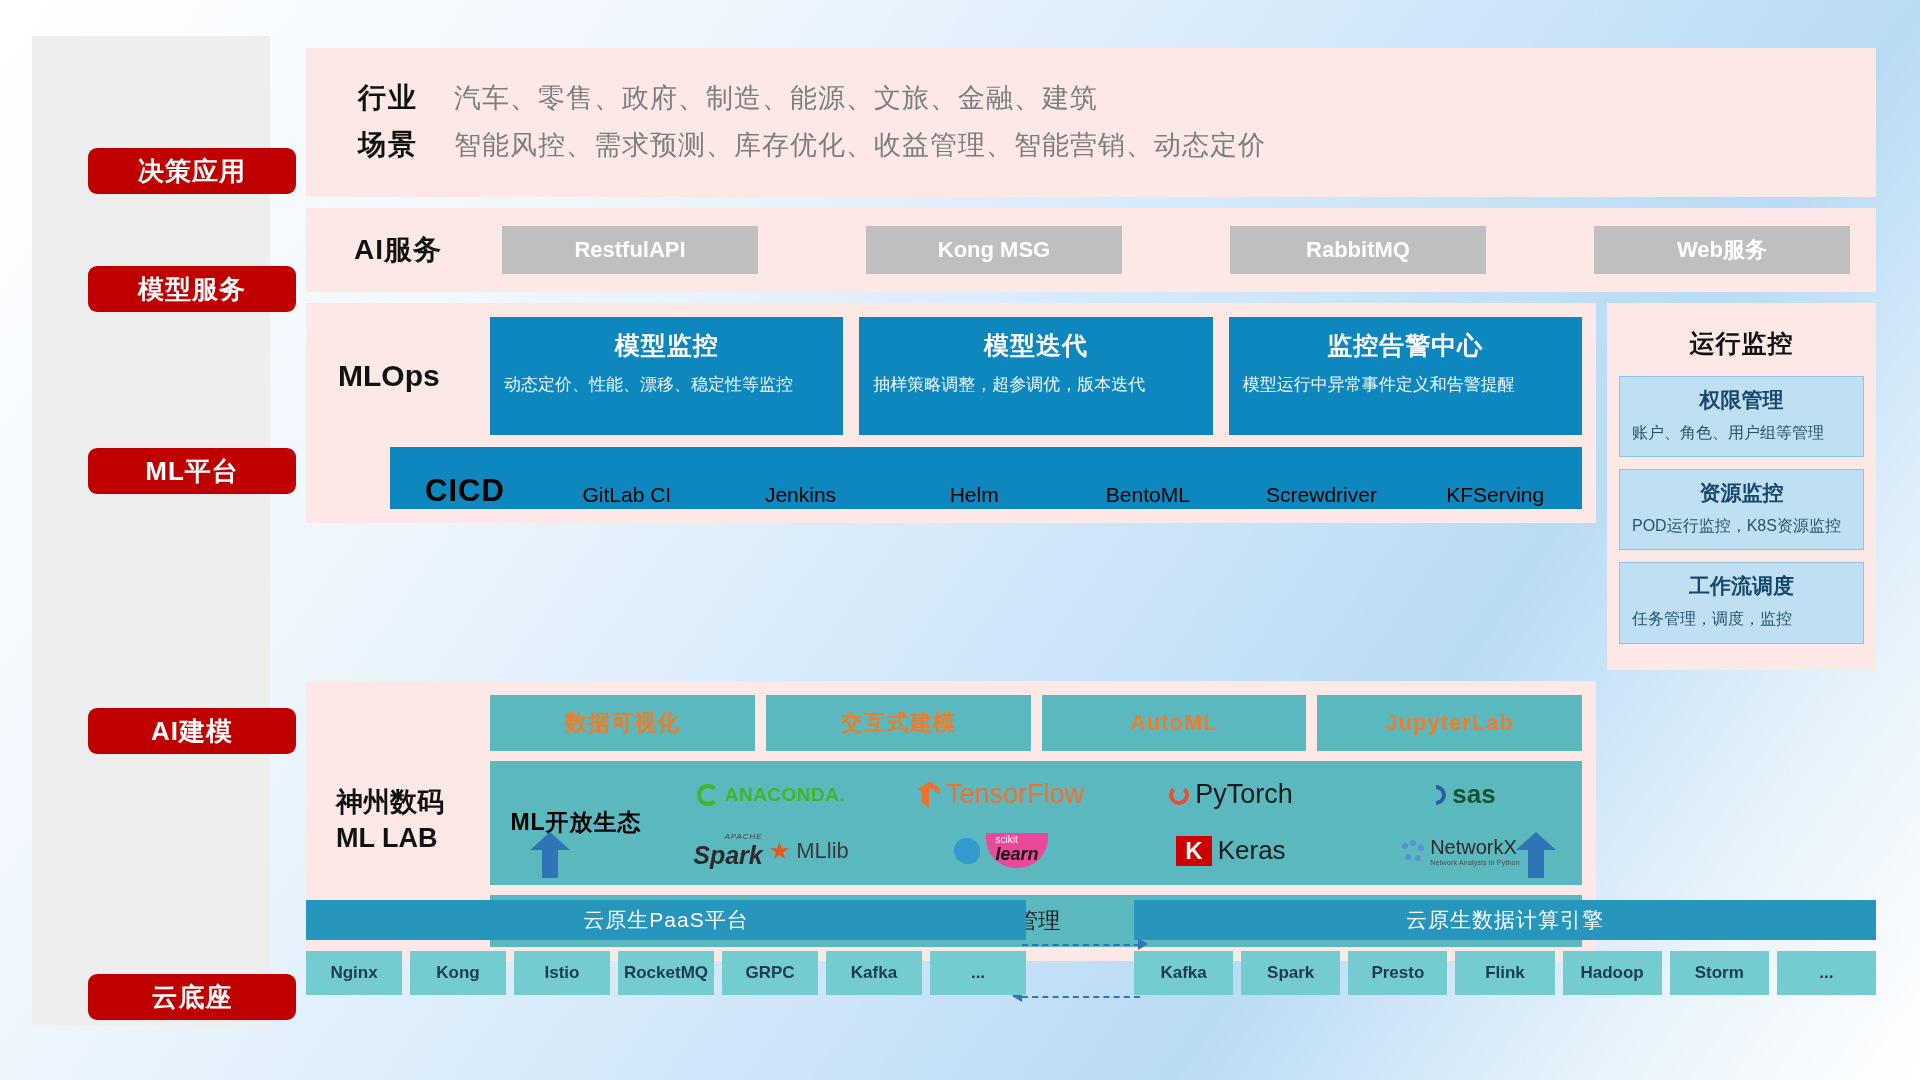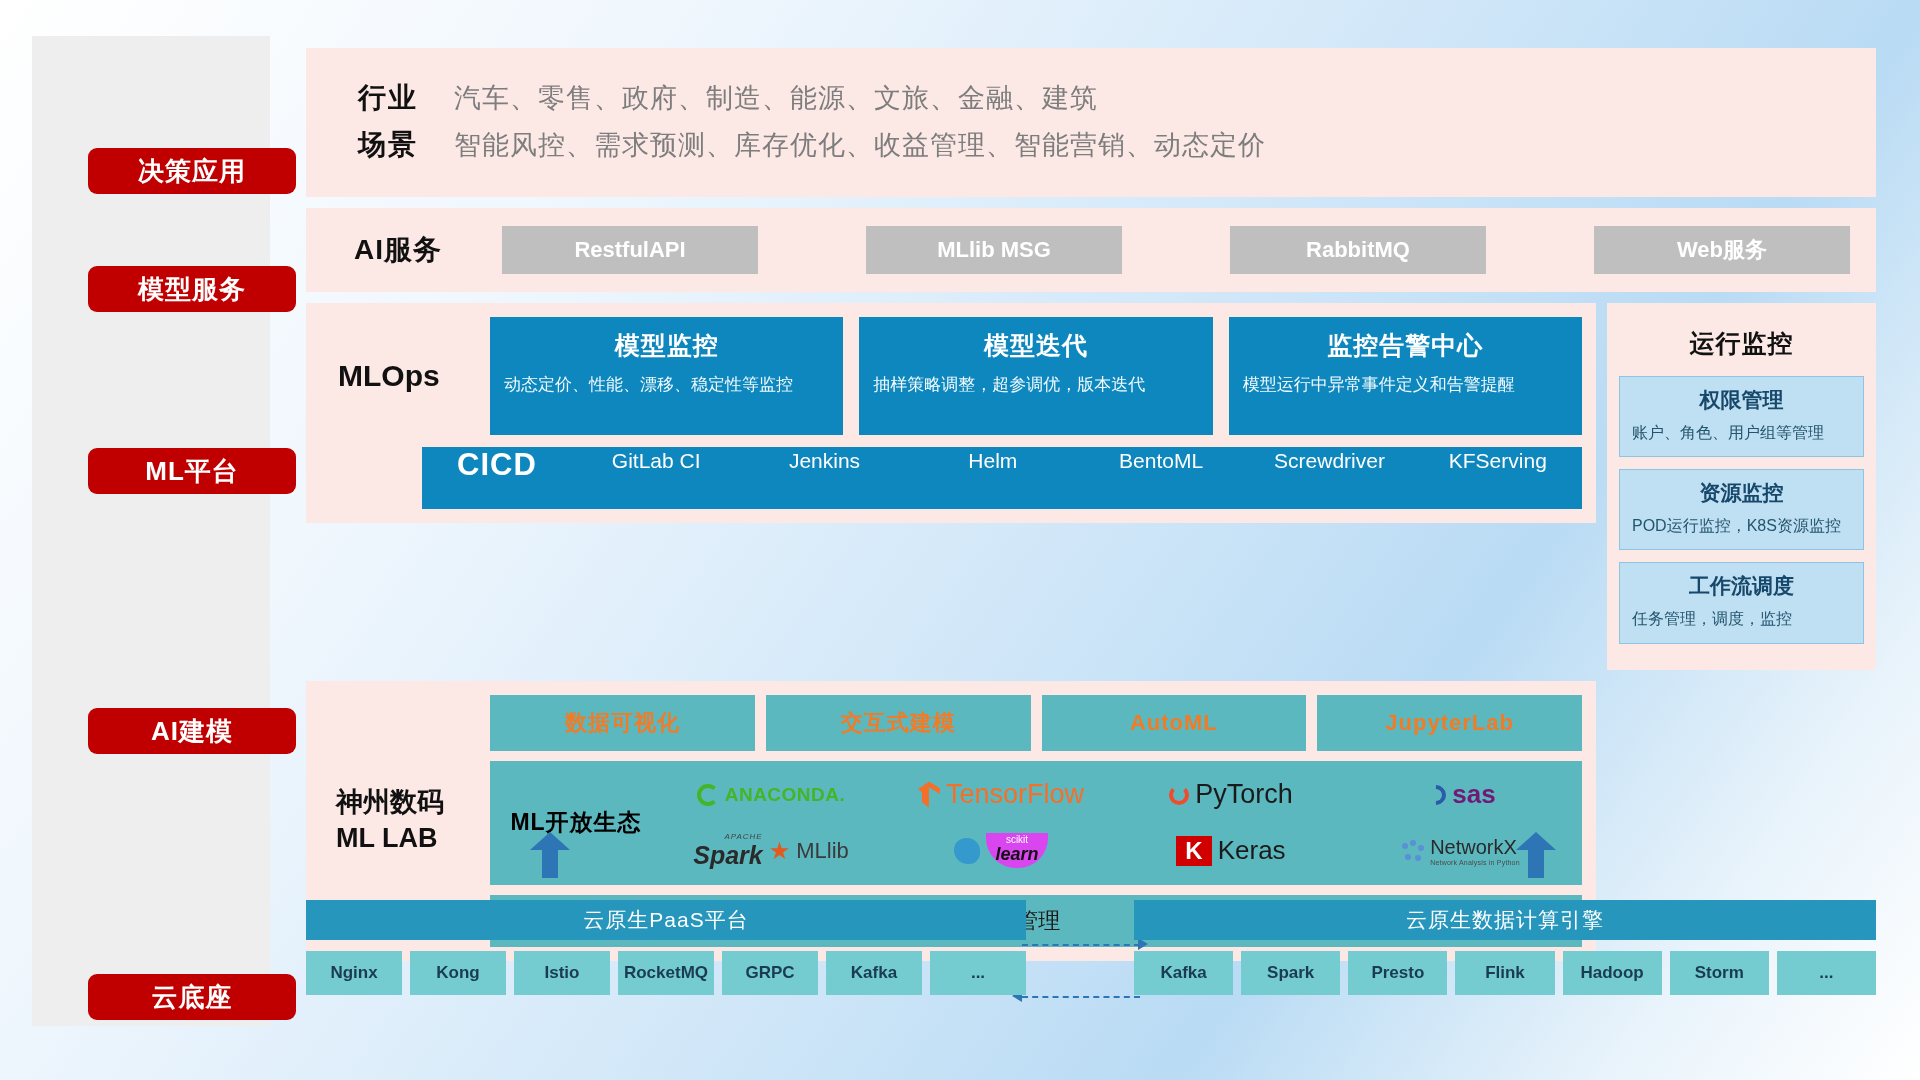--- a/index.html
+++ b/index.html
@@ -79,23 +79,23 @@
     flex: 1; background: #0d87bd; color: #ffffff;
     padding: 12px 14px 16px 14px; min-height: 118px;
   }
   .mlops-card h4 {
     font-size: 25px; font-weight: bold; text-align: center; margin-bottom: 11px;
     letter-spacing: 1px;
   }
   .mlops-card p { font-size: 17px; line-height: 1.45; color: #f2fbff; }
 
   .cicd-row {
-    background: #0d87bd; margin: 0 14px 12px 116px;
+    background: #0d87bd; margin: 0 14px 12px 84px;
     height: 62px; overflow: hidden;
-    display: flex; align-items: flex-start; color: #ffffff;
+    display: flex; align-items: flex-end; color: #000000;
   }
   .cicd-title {
     width: 150px; flex: 0 0 150px; text-align: center;
     font-size: 31px; font-weight: bold; letter-spacing: 1px;
   }
   .cicd-item {
     flex: 1; text-align: center; font-size: 21px;
     line-height: 1.35; padding: 0 4px; word-break: break-all;
   }
 
@@ -201,27 +201,27 @@
     border-right: 10px solid #2e75b6;
   }
 
   
   .lg-anaconda { color: #44b527; font-size: 19px; font-weight: bold; letter-spacing: .5px; }
   .lg-ring { width: 22px; height: 22px; border: 4px solid #44b527; border-radius: 50%; border-right-color: transparent; display:inline-block; }
   .lg-tf { color: #f4702a; font-size: 27px; font-weight: 400; }
   .lg-tf-mark { width: 22px; height: 26px; background: #f4702a; clip-path: polygon(50% 0,100% 26%,100% 48%,50% 22%,50% 100%,18% 80%,18% 40%,0 30%); display:inline-block; }
   .lg-torch { color: #1a1a1a; font-size: 27px; }
   .lg-torch-mark { width: 20px; height: 20px; border: 4px solid #ee4c2c; border-radius: 50%; border-top-color: transparent; display:inline-block; }
-  .lg-sas { color: #701a75; font-size: 26px; font-weight: bold; }
+  .lg-sas { color: #14532d; font-size: 26px; font-weight: bold; }
   .lg-sas-mark { width: 20px; height: 20px; border: 4px solid #2a5caa; border-radius: 50%; border-left-color: transparent; border-bottom-color: transparent; display:inline-block; transform: rotate(45deg); }
   .lg-spark { color: #2a2a2a; font-size: 25px; font-style: italic; font-weight: bold; }
   .lg-spark-star { color: #e25a1c; font-size: 24px; }
   .lg-mllib { color: #3a3a3a; font-size: 22px; }
   .lg-sk-blob { width: 26px; height: 26px; background: #3499cd; border-radius: 48% 52% 44% 56%; display:inline-block; }
-  .lg-sk-box { background: #d946ef; border-radius: 0 0 30px 30px; padding: 2px 9px 5px 9px; display:inline-block; text-align:center; }
+  .lg-sk-box { background: #ec4899; border-radius: 0 0 30px 30px; padding: 2px 9px 5px 9px; display:inline-block; }
   .lg-sk-small { color: #ffffff; font-size: 10px; display:block; line-height:1; }
   .lg-sk-learn { color: #111111; font-size: 18px; font-style: italic; font-weight: bold; display:block; line-height:1; }
   .lg-keras-k { background: #d00000; color: #ffffff; font-size: 24px; font-weight: bold; padding: 1px 9px; display:inline-block; }
   .lg-keras { color: #1a1a1a; font-size: 26px; }
   .lg-nx-mark { width: 22px; height: 22px; display:inline-block; position: relative; }
   .lg-nx-mark i { position:absolute; width:6px; height:6px; background:#5b8fd6; border-radius:50%; }
   .lg-nx { color: #2a2a2a; font-size: 20px; }
   .lg-nx-sub { color: #4a4a4a; font-size: 7px; display:block; letter-spacing:.2px; }
 </style>
 </head>
@@ -247,21 +247,21 @@
       <div class="kv-row">
         <div class="kv-key">场景</div>
         <div class="kv-val">智能风控、需求预测、库存优化、收益管理、智能营销、动态定价</div>
       </div>
     </div>
 
     <div class="band b2">
       <div class="b2-key">AI服务</div>
       <div class="b2-items">
         <div class="svc-box">RestfulAPI</div>
-        <div class="svc-box">MLlib MSG</div>
+        <div class="svc-box">Kong MSG</div>
         <div class="svc-box">RabbitMQ</div>
         <div class="svc-box">Web服务</div>
       </div>
     </div>
 
     <div class="stack-3">
       <div class="stack-3-left">
         <div class="b3">
           <div class="b3-key">MLOps</div>
           <div class="mlops-cards">

